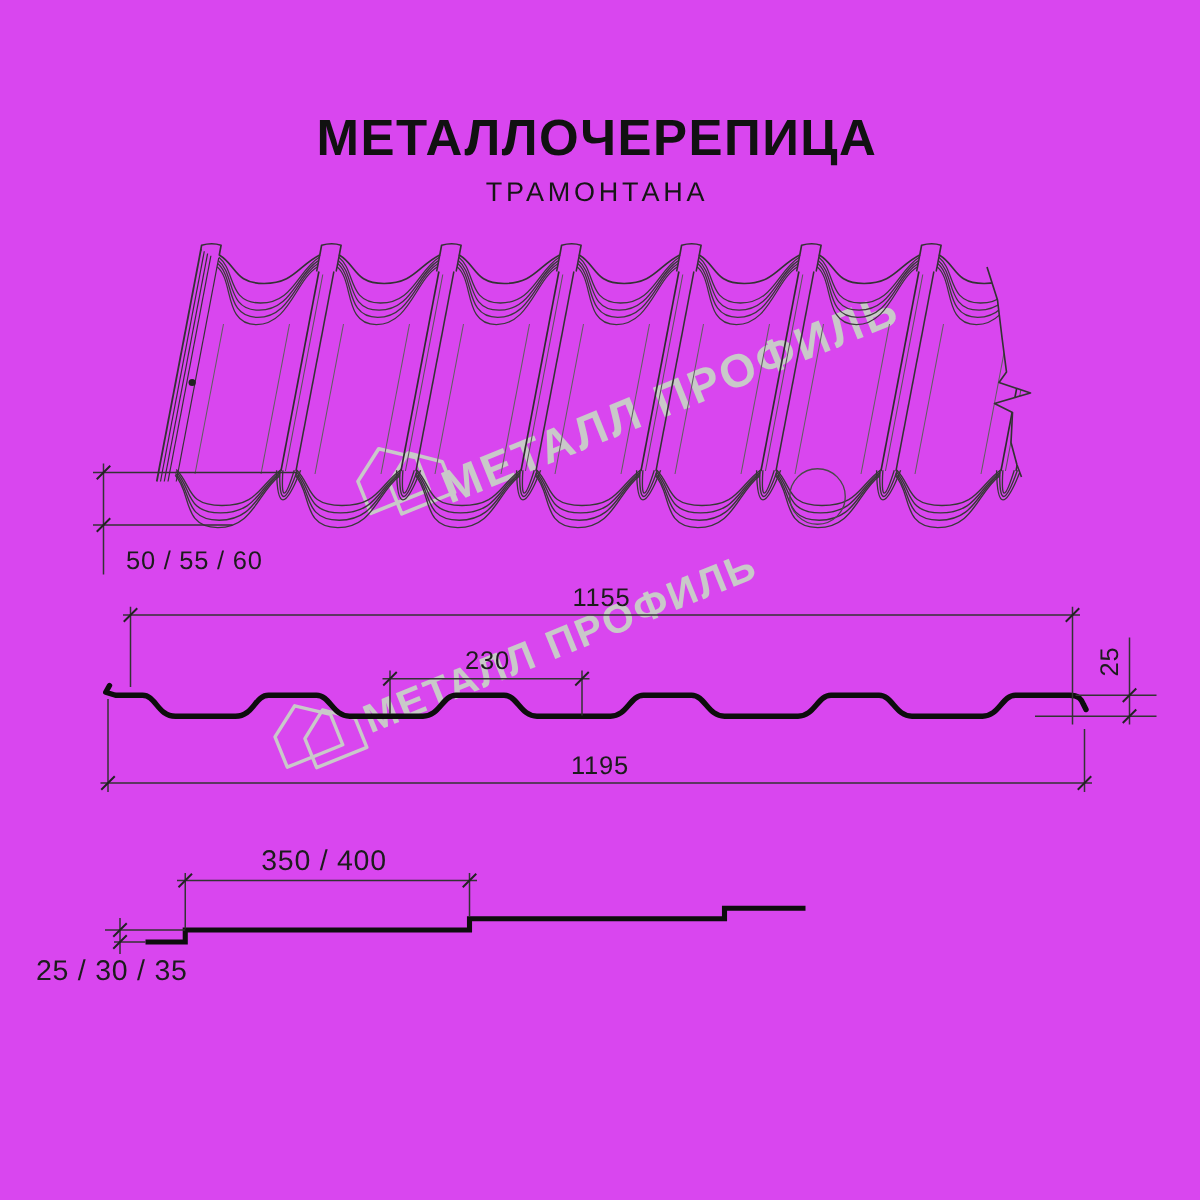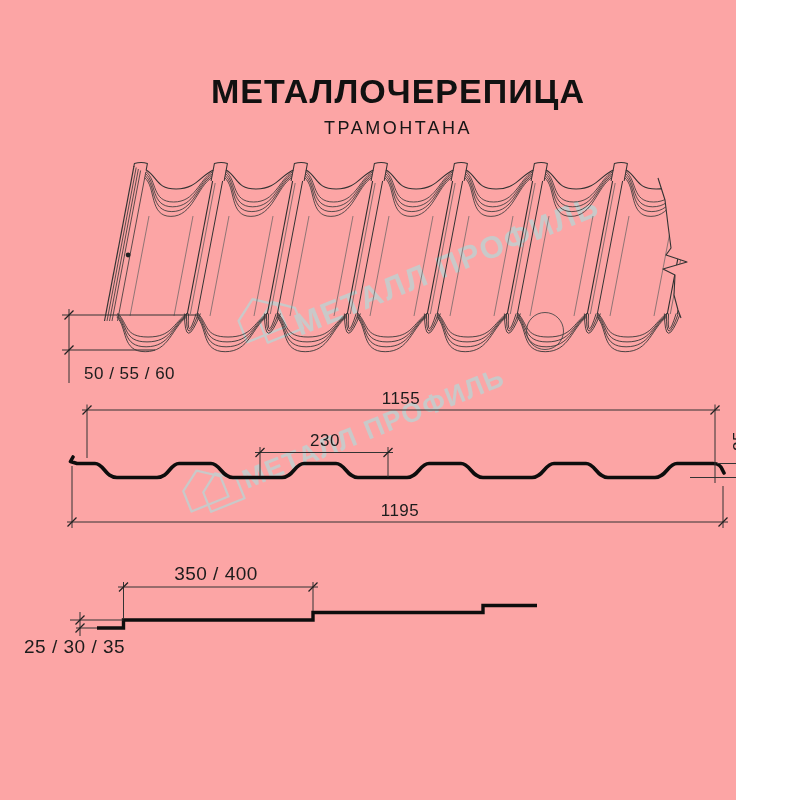--- a/index.html
+++ b/index.html
@@ -1,16 +1,16 @@
 <!DOCTYPE html>
 <html><head>
 <meta charset="utf-8">
 <style>
   html,body{margin:0;padding:0;background:#ffffff;}
-  .page{position:relative;width:736px;height:800px;background:#fca5a5;overflow:hidden;
+  .page{position:relative;width:800px;height:800px;background:#d946ef;overflow:hidden;
         font-family:"Liberation Sans", sans-serif;}
   svg{position:absolute;left:0;top:0;}
   text{font-family:"Liberation Sans", sans-serif;fill:#1c1c1c;}
   .title-text{font-size:34px;font-weight:900;letter-spacing:1px;fill:#111;}
   .subtitle-text{font-size:18px;font-weight:500;letter-spacing:2.5px;fill:#161616;}
   .dim-text{font-size:17px;letter-spacing:0.5px;fill:#1c1c1c;}
   .dim-text-lg{font-size:19px;letter-spacing:0.5px;fill:#1c1c1c;}
   .wm-text{font-weight:bold;fill:#c9c9c9;}
   .thin{stroke:#333;stroke-width:1;fill:none;}
   .tick{stroke:#222;stroke-width:1.3;}

